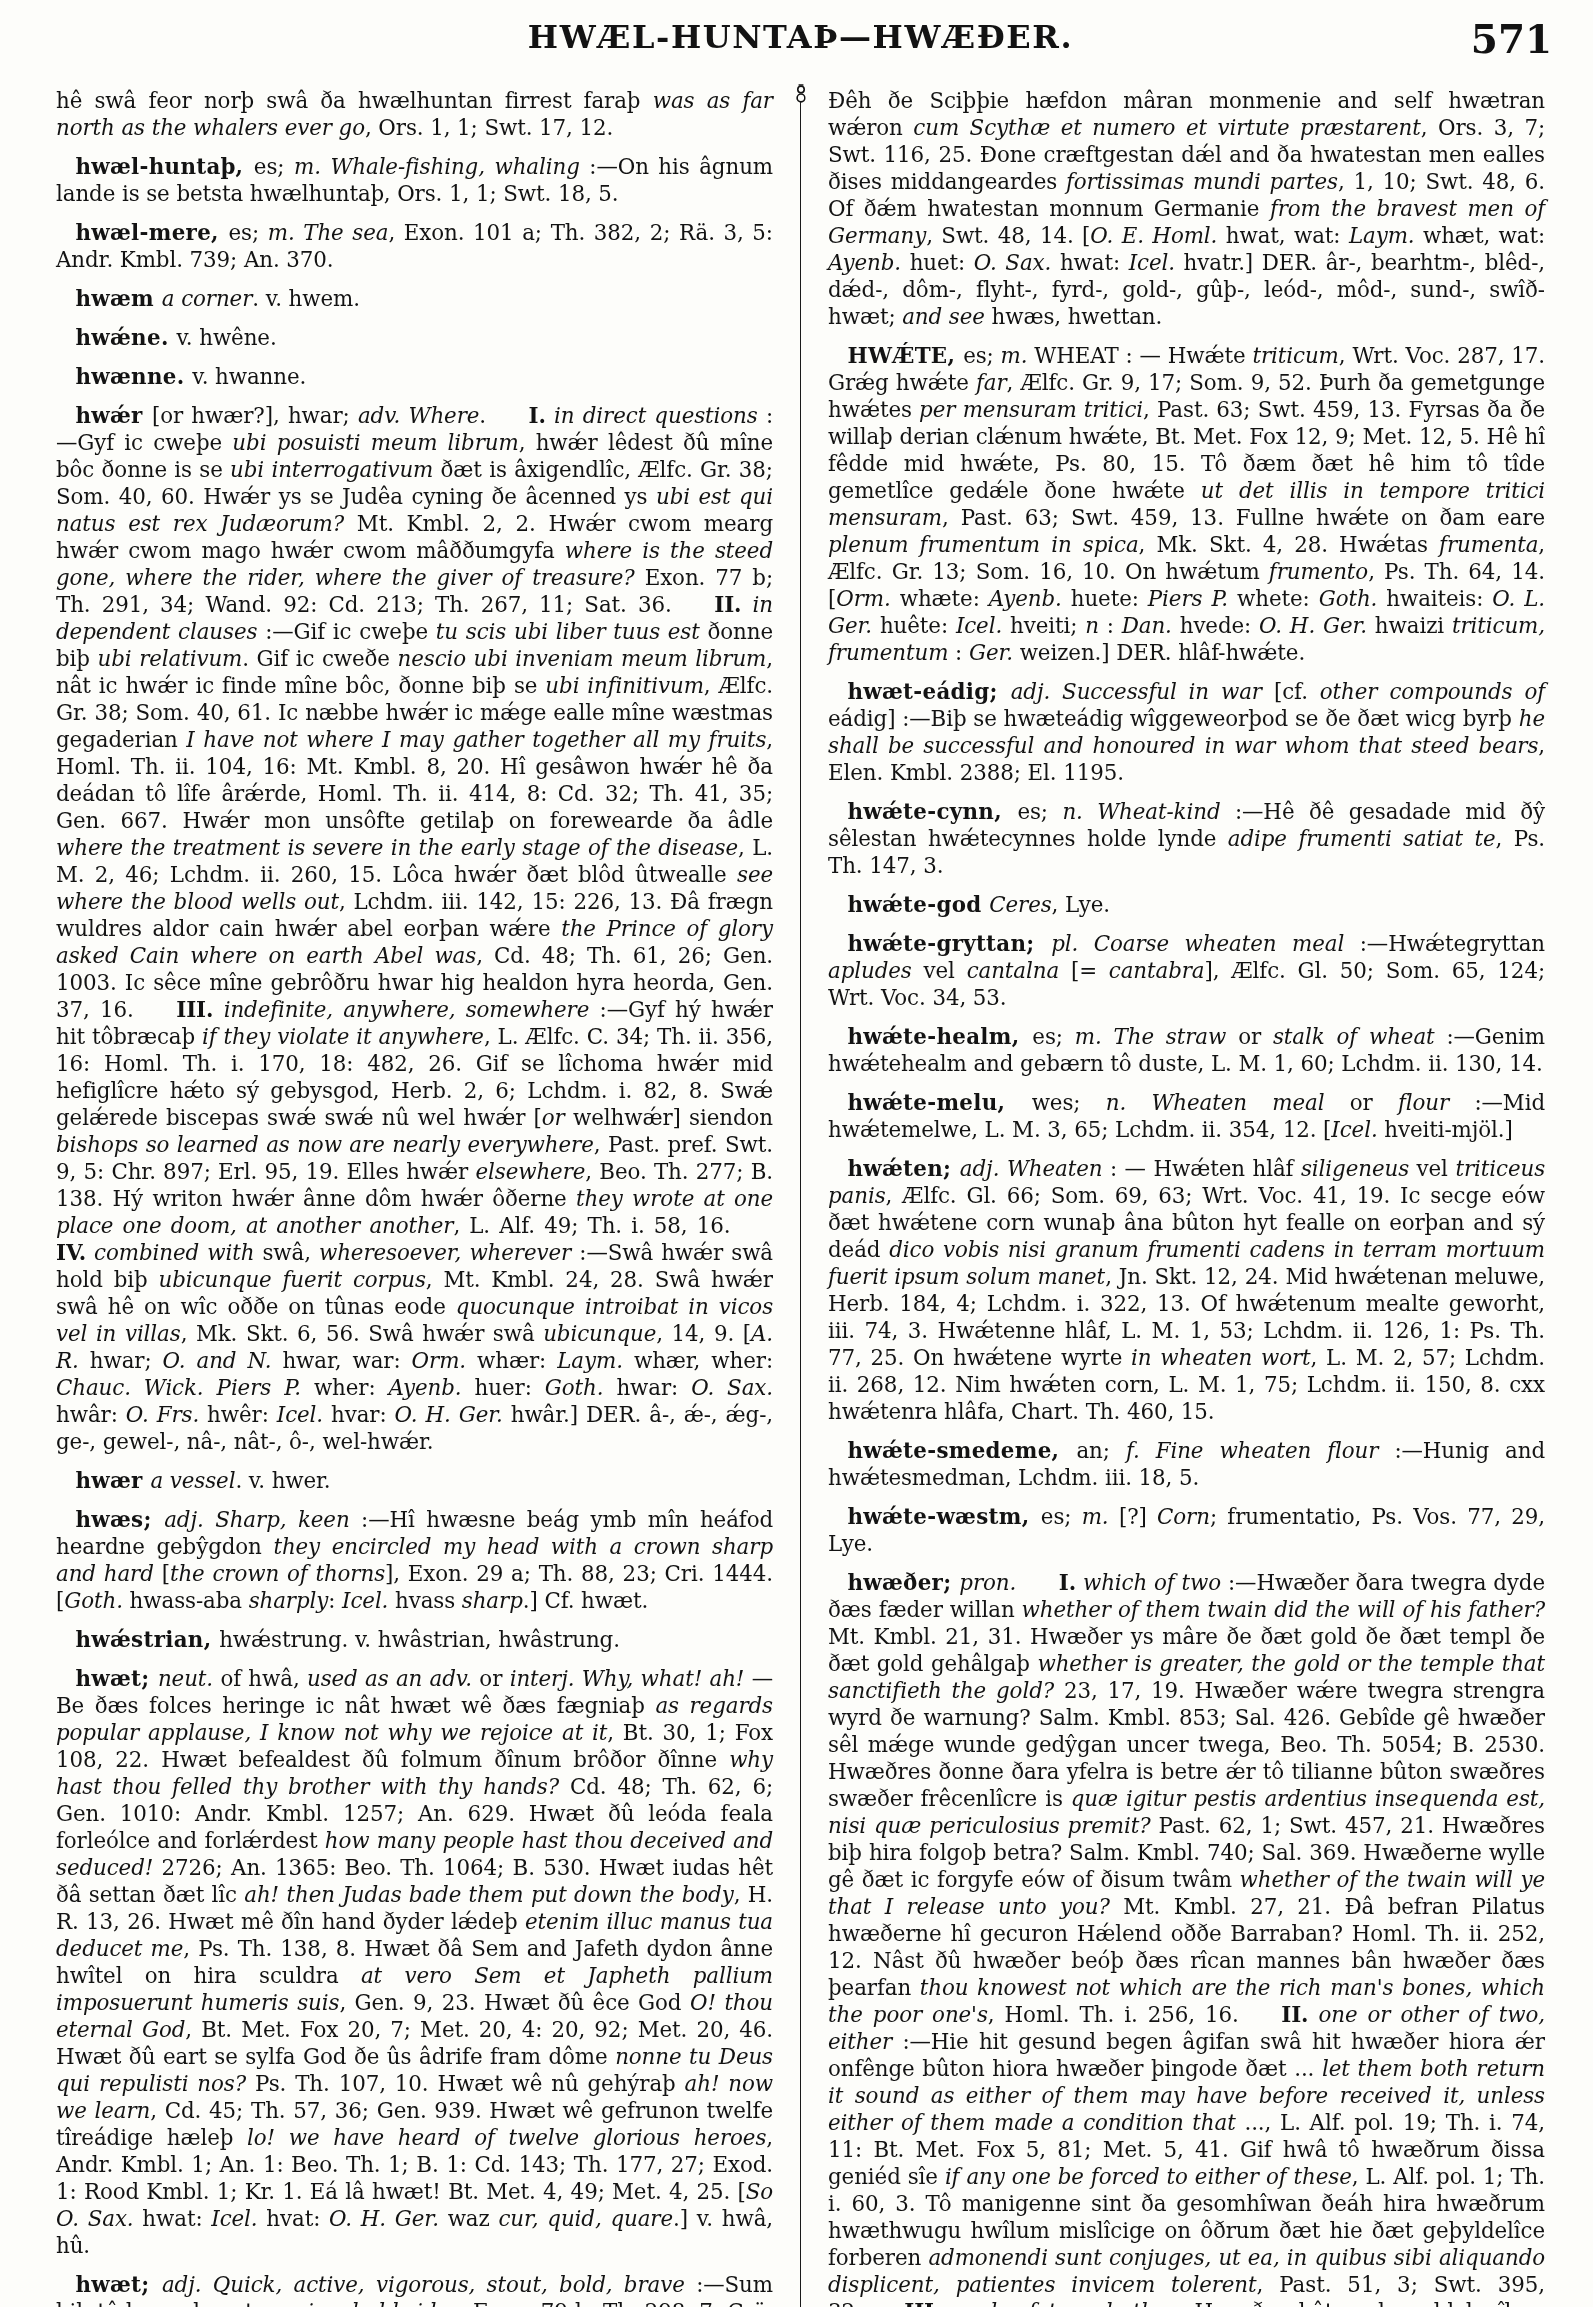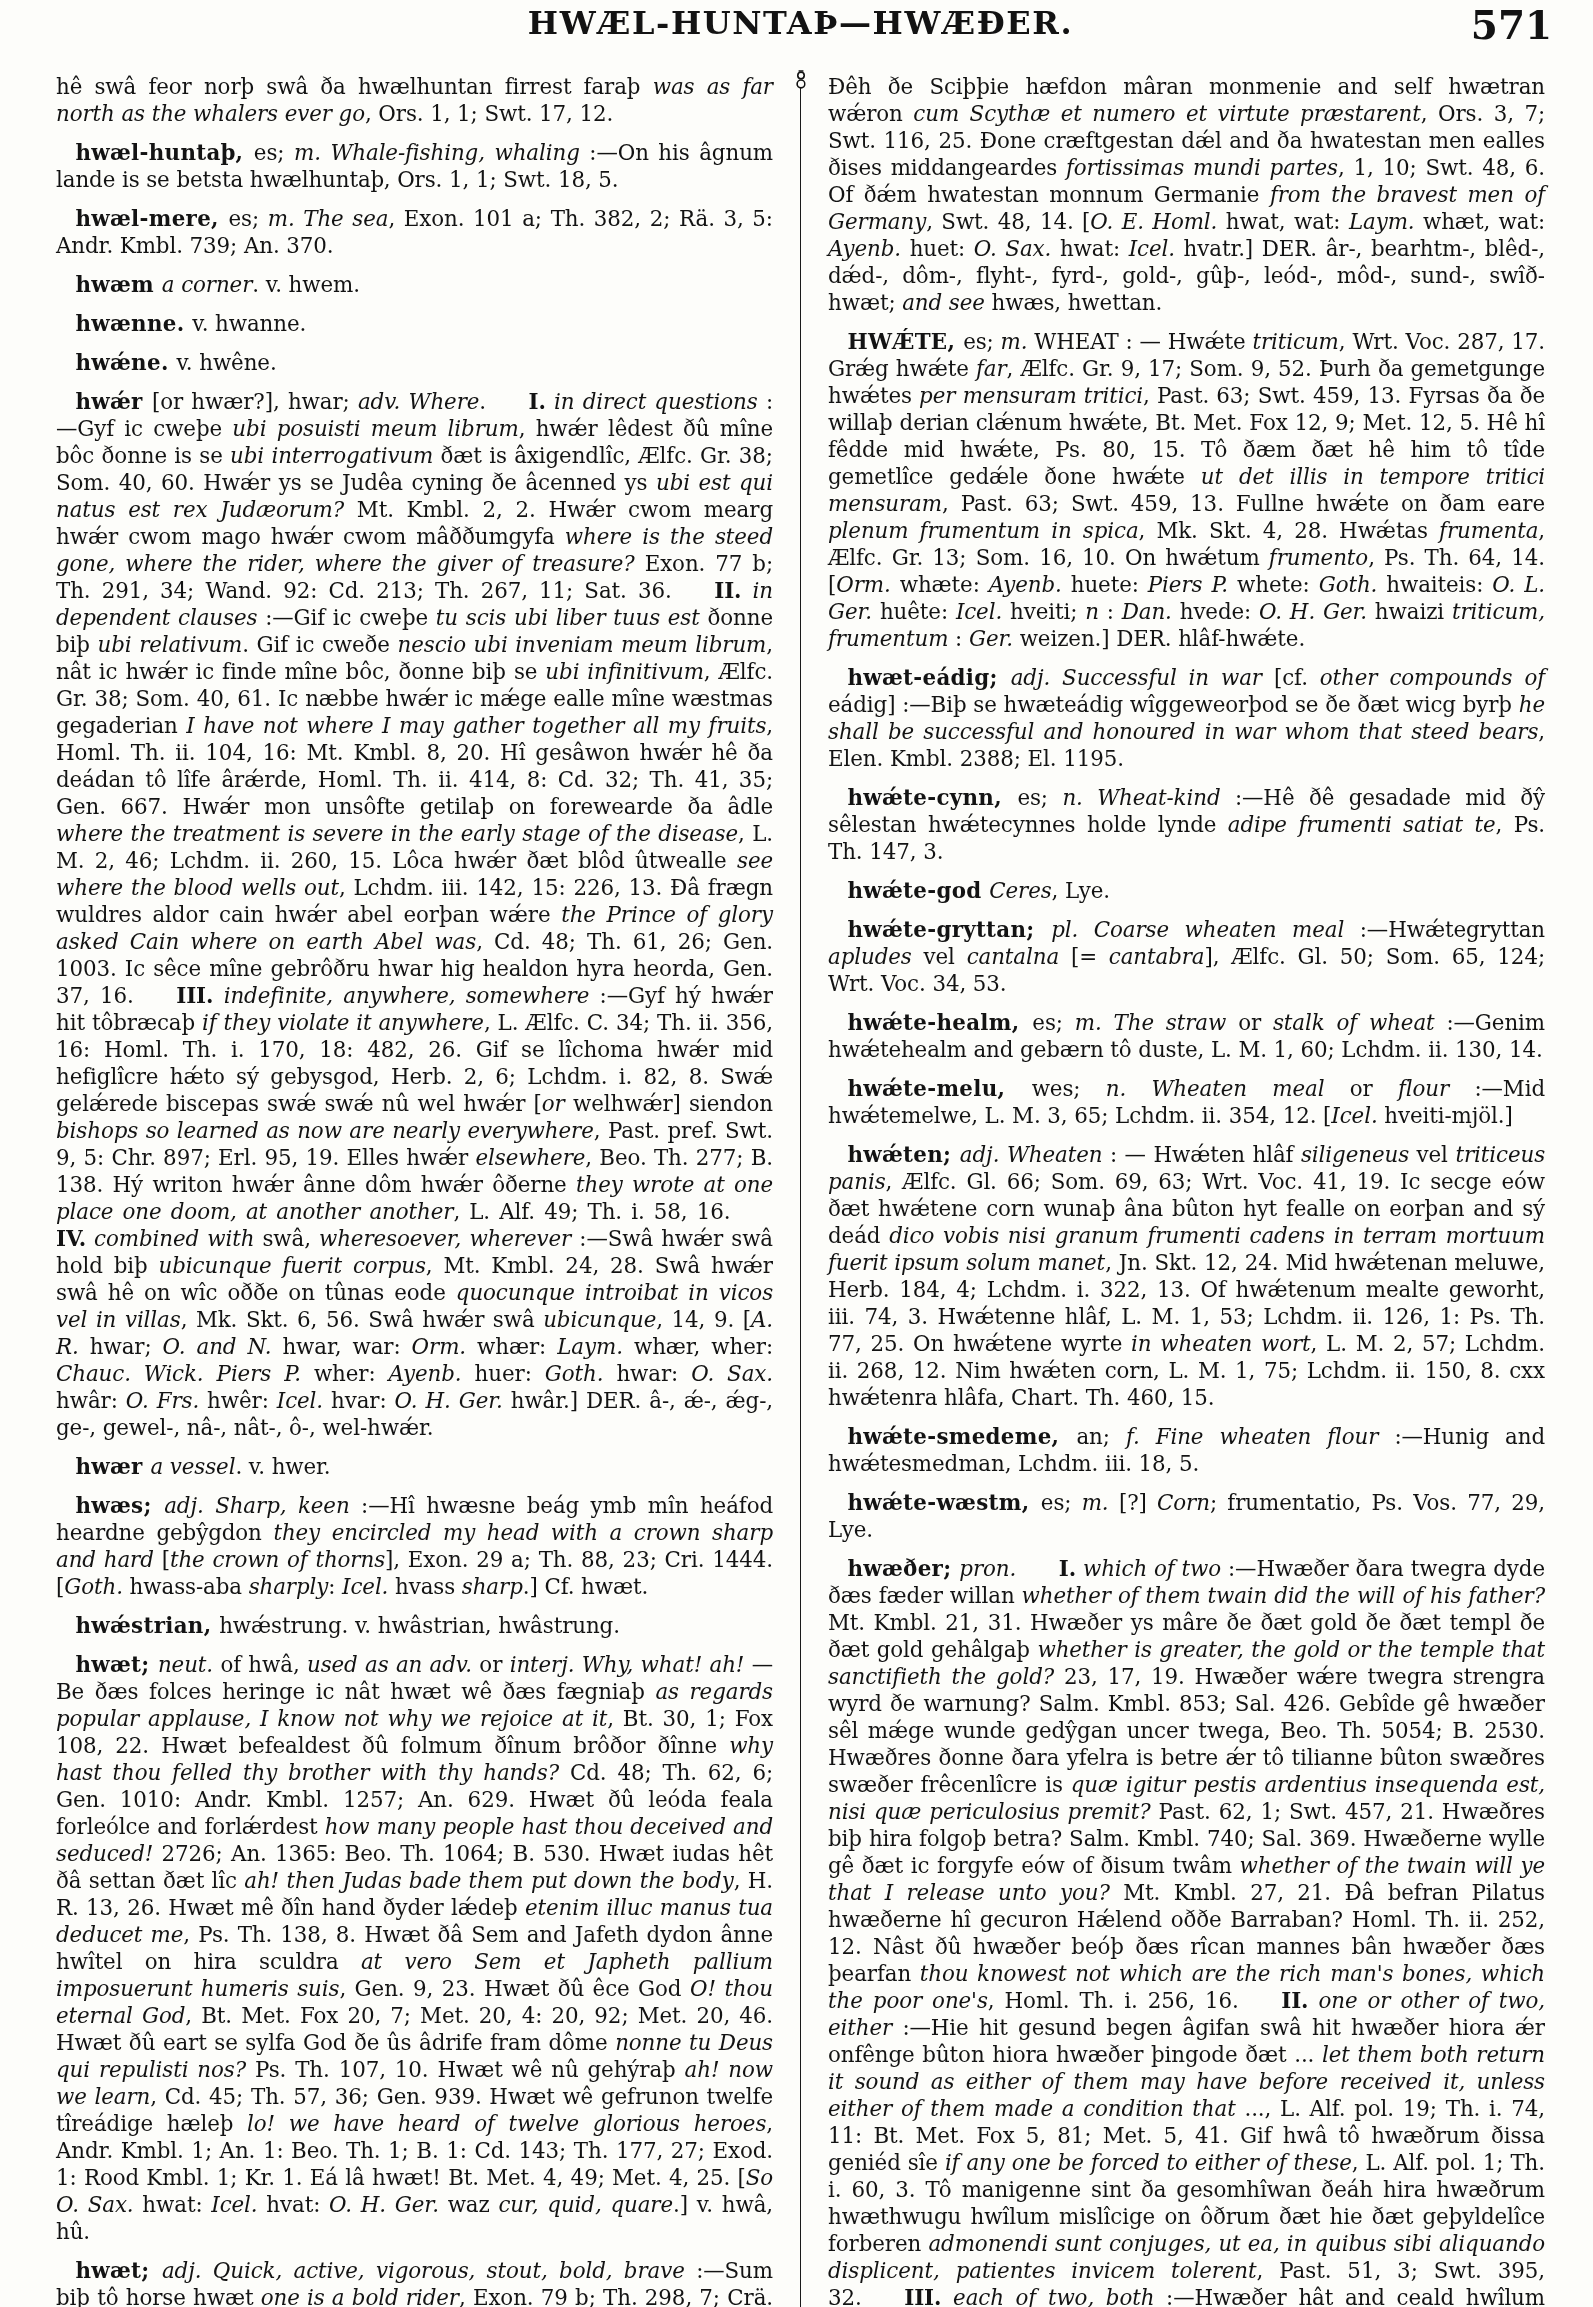--- a/index.html
+++ b/index.html
@@ -1,21 +1,21 @@
 <!DOCTYPE html>
 <html style="font-size:13px"><head>
 <meta charset="utf-8">
 <style>
   html,body{margin:0;padding:0;background:#e9e9e6;}
   .page{
     position:relative;
     width:1593px;height:2307px;
     background:#fdfdfa;
     box-sizing:border-box;
-    padding:4px 36px 24px 44px;
+    padding:18px 36px 24px 44px;
     overflow:hidden;
     font-family:"DejaVu Serif","Liberation Serif",serif;
     color:#131313;
   }
   .pagehead{position:relative;height:52px;}
   .title{
     position:absolute;left:0;right:0;top:0;
     text-align:center;font-weight:bold;
     font-size:32px;letter-spacing:1.6px;line-height:39px;
   }
@@ -50,22 +50,22 @@
   <div class="pagehead">
     <div class="title">HWÆL-HUNTAÞ—HWÆÐER.</div>
     <div class="pageno">571</div>
   </div>
   <div class="cols">
     <div class="col">
         <p class="entry cont">hê swâ feor norþ swâ ða hwælhuntan firrest faraþ <span class="it">was as far north as the whalers ever go</span>, Ors. 1, 1; Swt. 17, 12.</p>
         <p class="entry"><span class="hw">hwæl-huntaþ, </span>es; <span class="it">m. Whale-fishing, whaling</span> :—On his âgnum lande is se betsta hwælhuntaþ, Ors. 1, 1; Swt. 18, 5.</p>
         <p class="entry"><span class="hw">hwæl-mere, </span>es; <span class="it">m. The sea</span>, Exon. 101 a; Th. 382, 2; Rä. 3, 5: Andr. Kmbl. 739; An. 370.</p>
         <p class="entry"><span class="hw">hwæm </span><span class="it">a corner</span>. v. hwem.</p>
+        <p class="entry"><span class="hw">hwǽne. </span>v. hwêne.</p>
         <p class="entry"><span class="hw">hwænne. </span>v. hwanne.</p>
-        <p class="entry"><span class="hw">hwǽne. </span>v. hwêne.</p>
         <p class="entry"><span class="hw">hwǽr </span>[or hwær?], hwar; <span class="it">adv. Where</span>.  <span class="bd">I.</span> <span class="it">in direct questions</span> :—Gyf ic cweþe <span class="it">ubi posuisti meum librum</span>, hwǽr lêdest ðû mîne bôc ðonne is se <span class="it">ubi interrogativum</span> ðæt is âxigendlîc, Ælfc. Gr. 38; Som. 40, 60. Hwǽr ys se Judêa cyning ðe âcenned ys <span class="it">ubi est qui natus est rex Judæorum?</span> Mt. Kmbl. 2, 2. Hwǽr cwom mearg hwǽr cwom mago hwǽr cwom mâððumgyfa <span class="it">where is the steed gone, where the rider, where the giver of treasure?</span> Exon. 77 b; Th. 291, 34; Wand. 92: Cd. 213; Th. 267, 11; Sat. 36.  <span class="bd">II.</span> <span class="it">in dependent clauses</span> :—Gif ic cweþe <span class="it">tu scis ubi liber tuus est</span> ðonne biþ <span class="it">ubi relativum</span>. Gif ic cweðe <span class="it">nescio ubi inveniam meum librum</span>, nât ic hwǽr ic finde mîne bôc, ðonne biþ se <span class="it">ubi infinitivum</span>, Ælfc. Gr. 38; Som. 40, 61. Ic næbbe hwǽr ic mǽge ealle mîne wæstmas gegaderian <span class="it">I have not where I may gather together all my fruits</span>, Homl. Th. ii. 104, 16: Mt. Kmbl. 8, 20. Hî gesâwon hwǽr hê ða deádan tô lîfe ârǽrde, Homl. Th. ii. 414, 8: Cd. 32; Th. 41, 35; Gen. 667. Hwǽr mon unsôfte getilaþ on forewearde ða âdle <span class="it">where the treatment is severe in the early stage of the disease</span>, L. M. 2, 46; Lchdm. ii. 260, 15. Lôca hwǽr ðæt blôd ûtwealle <span class="it">see where the blood wells out</span>, Lchdm. iii. 142, 15: 226, 13. Ðâ frægn wuldres aldor cain hwǽr abel eorþan wǽre <span class="it">the Prince of glory asked Cain where on earth Abel was</span>, Cd. 48; Th. 61, 26; Gen. 1003. Ic sêce mîne gebrôðru hwar hig healdon hyra heorda, Gen. 37, 16.  <span class="bd">III.</span> <span class="it">indefinite, anywhere, somewhere</span> :—Gyf hý hwǽr hit tôbræcaþ <span class="it">if they violate it anywhere</span>, L. Ælfc. C. 34; Th. ii. 356, 16: Homl. Th. i. 170, 18: 482, 26. Gif se lîchoma hwǽr mid hefiglîcre hǽto sý gebysgod, Herb. 2, 6; Lchdm. i. 82, 8. Swǽ gelǽrede biscepas swǽ swǽ nû wel hwǽr [<span class="it">or</span> welhwǽr] siendon <span class="it">bishops so learned as now are nearly everywhere</span>, Past. pref. Swt. 9, 5: Chr. 897; Erl. 95, 19. Elles hwǽr <span class="it">elsewhere</span>, Beo. Th. 277; B. 138. Hý writon hwǽr ânne dôm hwǽr ôðerne <span class="it">they wrote at one place one doom, at another another</span>, L. Alf. 49; Th. i. 58, 16.  <span class="bd">IV.</span> <span class="it">combined with</span> swâ, <span class="it">wheresoever, wherever</span> :—Swâ hwǽr swâ hold biþ <span class="it">ubicunque fuerit corpus</span>, Mt. Kmbl. 24, 28. Swâ hwǽr swâ hê on wîc oððe on tûnas eode <span class="it">quocunque introibat in vicos vel in villas</span>, Mk. Skt. 6, 56. Swâ hwǽr swâ <span class="it">ubicunque</span>, 14, 9. [<span class="it">A. R.</span> hwar; <span class="it">O. and N.</span> hwar, war: <span class="it">Orm.</span> whær: <span class="it">Laym.</span> whær, wher: <span class="it">Chauc. Wick. Piers P.</span> wher: <span class="it">Ayenb.</span> huer: <span class="it">Goth.</span> hwar: <span class="it">O. Sax.</span> hwâr: <span class="it">O. Frs.</span> hwêr: <span class="it">Icel.</span> hvar: <span class="it">O. H. Ger.</span> hwâr.] DER. â-, ǽ-, ǽg-, ge-, gewel-, nâ-, nât-, ô-, wel-hwǽr.</p>
         <p class="entry"><span class="hw">hwær </span><span class="it">a vessel</span>. v. hwer.</p>
         <p class="entry"><span class="hw">hwæs; </span><span class="it">adj. Sharp, keen</span> :—Hî hwæsne beág ymb mîn heáfod heardne gebŷgdon <span class="it">they encircled my head with a crown sharp and hard</span> [<span class="it">the crown of thorns</span>], Exon. 29 a; Th. 88, 23; Cri. 1444. [<span class="it">Goth.</span> hwass-aba <span class="it">sharply</span>: <span class="it">Icel.</span> hvass <span class="it">sharp</span>.] Cf. hwæt.</p>
         <p class="entry"><span class="hw">hwǽstrian, </span>hwǽstrung. v. hwâstrian, hwâstrung.</p>
         <p class="entry"><span class="hw">hwæt; </span><span class="it">neut.</span> of hwâ, <span class="it">used as an adv.</span> or <span class="it">interj. Why, what! ah!</span> — Be ðæs folces heringe ic nât hwæt wê ðæs fægniaþ <span class="it">as regards popular applause, I know not why we rejoice at it</span>, Bt. 30, 1; Fox 108, 22. Hwæt befealdest ðû folmum ðînum brôðor ðînne <span class="it">why hast thou felled thy brother with thy hands?</span> Cd. 48; Th. 62, 6; Gen. 1010: Andr. Kmbl. 1257; An. 629. Hwæt ðû leóda feala forleólce and forlǽrdest <span class="it">how many people hast thou deceived and seduced!</span> 2726; An. 1365: Beo. Th. 1064; B. 530. Hwæt iudas hêt ðâ settan ðæt lîc <span class="it">ah! then Judas bade them put down the body</span>, H. R. 13, 26. Hwæt mê ðîn hand ðyder lǽdeþ <span class="it">etenim illuc manus tua deducet me</span>, Ps. Th. 138, 8. Hwæt ðâ Sem and Jafeth dydon ânne hwîtel on hira sculdra <span class="it">at vero Sem et Japheth pallium imposuerunt humeris suis</span>, Gen. 9, 23. Hwæt ðû êce God <span class="it">O! thou eternal God</span>, Bt. Met. Fox 20, 7; Met. 20, 4: 20, 92; Met. 20, 46. Hwæt ðû eart se sylfa God ðe ûs âdrife fram dôme <span class="it">nonne tu Deus qui repulisti nos?</span> Ps. Th. 107, 10. Hwæt wê nû gehýraþ <span class="it">ah! now we learn</span>, Cd. 45; Th. 57, 36; Gen. 939. Hwæt wê gefrunon twelfe tîreádige hæleþ <span class="it">lo! we have heard of twelve glorious heroes</span>, Andr. Kmbl. 1; An. 1: Beo. Th. 1; B. 1: Cd. 143; Th. 177, 27; Exod. 1: Rood Kmbl. 1; Kr. 1. Eá lâ hwæt! Bt. Met. 4, 49; Met. 4, 25. [<span class="it">So O. Sax.</span> hwat: <span class="it">Icel.</span> hvat: <span class="it">O. H. Ger.</span> waz <span class="it">cur, quid, quare</span>.] v. hwâ, hû.</p>
         <p class="entry"><span class="hw">hwæt; </span><span class="it">adj. Quick, active, vigorous, stout, bold, brave</span> :—Sum biþ tô horse hwæt <span class="it">one is a bold rider</span>, Exon. 79 b; Th. 298, 7; Crä. 81. Nis mon ofer eorþan tô ðæs hwæt ðæt hê â his sǽfôre sorge næbbe <span class="it">there is no man on earth so bold as never to have anxiety for his journey on the sea</span>, 82 a; Th. 308, 16; Seef. 40. Ne scyle se hwata esne ymb ðæt gnornian hû oft hê feohtan scule <span class="it">virum fortem non decet indignari, quoties increpuit bellicus tumultus</span>, Bt. 40, 3; Fox 238, 10: Beo. Th. 6048; B. 3028. Hwatum Heorowearde, 4328; B. 2161. Hwate Scyldingas, 3206; B. 1601: 4111; B. 2052. Hý beóþ heortum þý hwætran <span class="it">they will be the stouter of heart</span>, Exon. 107 a; Th. 408, 30; Rä. 27, 20.</p>
       </div>
     <div class="gutter">
       <span class="orn top">
         <svg width="10.5" height="21" viewBox="0 0 13 26">

